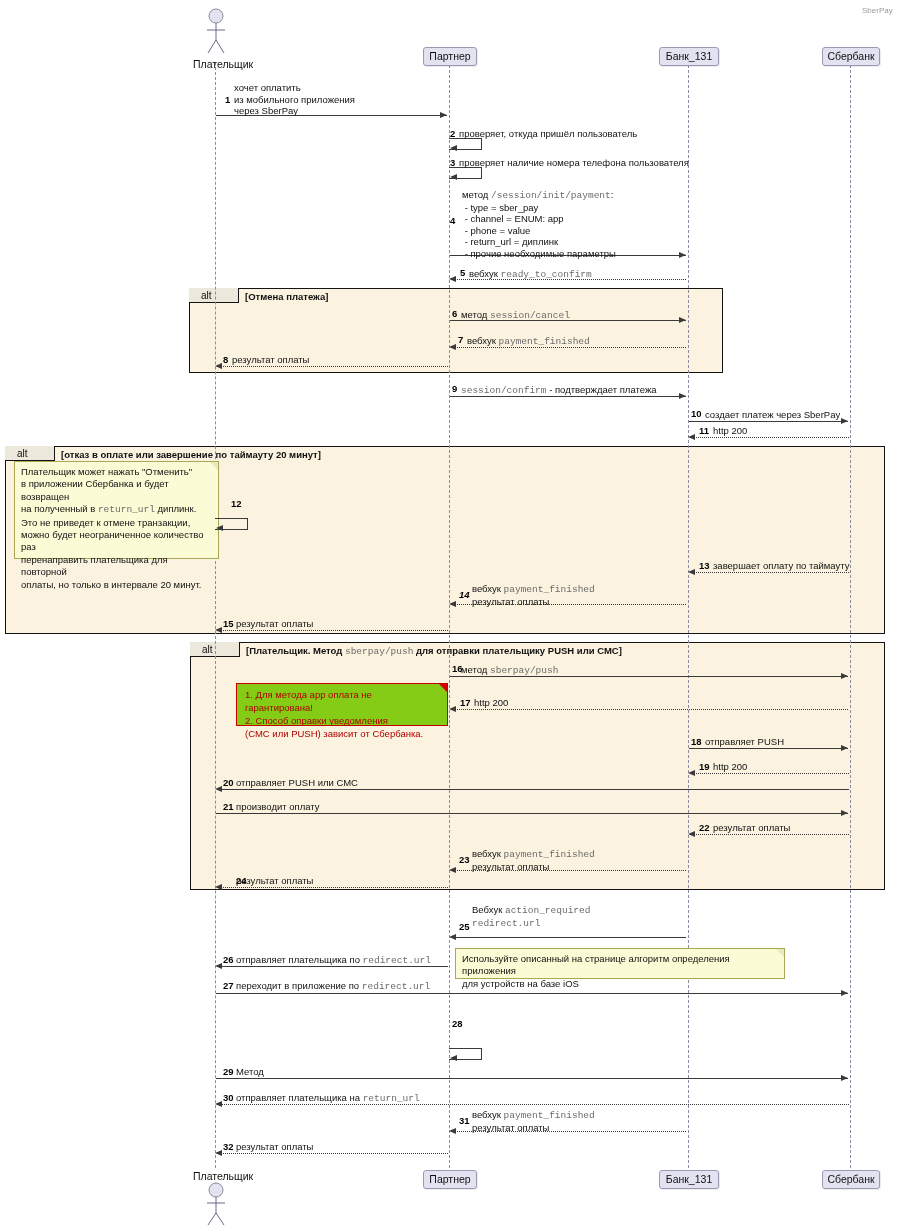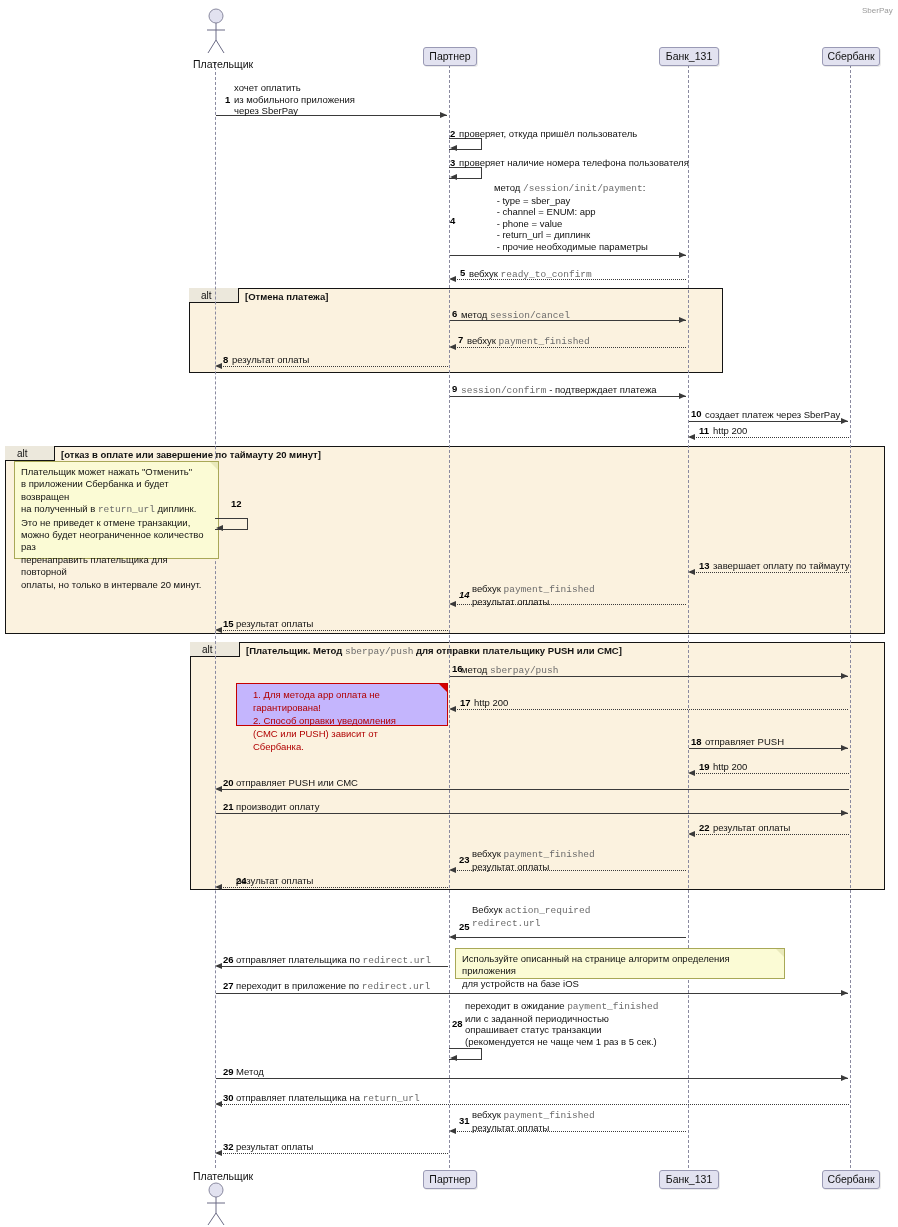--- a/index.html
+++ b/index.html
@@ -38,22 +38,22 @@
   .frag-tab{position:absolute;border-right:1.5px solid #141414;border-bottom:1.5px solid #141414;
             background:#ece8dc;height:15px;box-sizing:border-box;}
   .frag-tab-lbl{position:absolute;font-size:10px;color:#111;line-height:15px;}
   .frag-cond{position:absolute;font-size:9.5px;color:#111;white-space:nowrap;font-weight:bold;}
 
   
   .note{position:absolute;background:#fbfbd5;border:1px solid #a8a857;box-sizing:border-box;
         font-size:9.5px;line-height:12.4px;color:#111;padding:4px 6px;}
   .note .fold{position:absolute;top:0;right:0;width:0;height:0;
         border-left:8px solid transparent;border-top:8px solid #e9e9bb;}
-  .note-red{position:absolute;background:#c4b5fd;border:1px solid #c50000;box-sizing:border-box;
-        font-size:9.5px;line-height:13px;color:#b00000;padding:4px 16px;}
+  .note-red{position:absolute;background:#84cc16;border:1px solid #c50000;box-sizing:border-box;
+        font-size:9.5px;line-height:13px;color:#b00000;padding:4px 8px;}
   .note-red .fold{position:absolute;top:0;right:0;width:0;height:0;
         border-left:8px solid transparent;border-top:8px solid #d40000;}
 
   .corner{position:absolute;font-size:8px;color:#9a9a9a;text-align:center;}
 </style>
 </head>
 <body>
 
 <div id="canvas">
 
@@ -119,21 +119,21 @@
   <div class="lbl msg-txt" style="left:459px;top:128px;">проверяет, откуда пришёл пользователь</div>
 
   <div class="selfloop" style="left:449px;top:167px;width:32px;height:10px;"></div>
   <div class="ahead l" style="left:450px;top:173.5px;"></div>
   <div class="lbl num" style="left:450px;top:157px;">3</div>
   <div class="lbl msg-txt" style="left:459px;top:157px;">проверяет наличие номера телефона пользователя</div>
 
   <div class="arrow" style="left:450px;top:255px;width:236px;"></div>
   <div class="ahead r" style="left:679px;top:251.5px;"></div>
   <div class="lbl num" style="left:450px;top:215px;">4</div>
-  <div class="lbl msg-txt" style="left:462px;top:182px;margin-left:32px;">метод <span class="mono">/session/init/payment</span>:<br>&nbsp;- type = sber_pay<br>&nbsp;- channel = ENUM: app<br>&nbsp;- phone = value<br>&nbsp;- return_url = диплинк<br>&nbsp;- прочие необходимые параметры</div>
+  <div class="lbl msg-txt" style="left:462px;top:189px;">метод <span class="mono">/session/init/payment</span>:<br>&nbsp;- type = sber_pay<br>&nbsp;- channel = ENUM: app<br>&nbsp;- phone = value<br>&nbsp;- return_url = диплинк<br>&nbsp;- прочие необходимые параметры</div>
 
   <div class="arrow dot" style="left:451px;top:279px;width:235px;"></div>
   <div class="ahead l" style="left:449px;top:275.5px;"></div>
   <div class="lbl num" style="left:460px;top:267px;">5</div>
   <div class="lbl msg-txt" style="left:469px;top:268px;">вебхук <span class="mono">ready_to_confirm</span></div>
 
   <div class="arrow" style="left:450px;top:320px;width:236px;"></div>
   <div class="ahead r" style="left:679px;top:316.5px;"></div>
   <div class="lbl num" style="left:452px;top:308px;">6</div>
   <div class="lbl msg-txt" style="left:461px;top:309px;">метод <span class="mono">session/cancel</span></div>
@@ -262,21 +262,20 @@
   <div class="lbl msg-txt" style="left:236px;top:954px;">отправляет плательщика по <span class="mono">redirect.url</span></div>
 
   <div class="arrow" style="left:216px;top:993px;width:632px;"></div>
   <div class="ahead r" style="left:841px;top:989.5px;"></div>
   <div class="lbl num" style="left:223px;top:980px;">27</div>
   <div class="lbl msg-txt" style="left:236px;top:980px;">переходит в приложение по <span class="mono">redirect.url</span></div>
 
   <div class="selfloop" style="left:449px;top:1048px;width:32px;height:10px;"></div>
   <div class="ahead l" style="left:450px;top:1054.5px;"></div>
   <div class="lbl num" style="left:452px;top:1018px;">28</div>
-  <div class="lbl msg-txt" style="left:465px;top:1000px;">переходит в ожидание <span class="mono">payment_finished</span><br>или с заданной периодичностью<br>опрашивает статус транзакции<br>(рекомендуется не чаще чем 1 раз в 5 сек.)</div>
 
   <div class="arrow" style="left:216px;top:1078px;width:632px;"></div>
   <div class="ahead r" style="left:841px;top:1074.5px;"></div>
   <div class="lbl num" style="left:223px;top:1066px;">29</div>
   <div class="lbl msg-txt" style="left:236px;top:1066px;">Метод</div>
 
   <div class="arrow dot" style="left:217px;top:1104px;width:632px;"></div>
   <div class="ahead l" style="left:215px;top:1100.5px;"></div>
   <div class="lbl num" style="left:223px;top:1092px;">30</div>
   <div class="lbl msg-txt" style="left:236px;top:1092px;">отправляет плательщика на <span class="mono">return_url</span></div>

